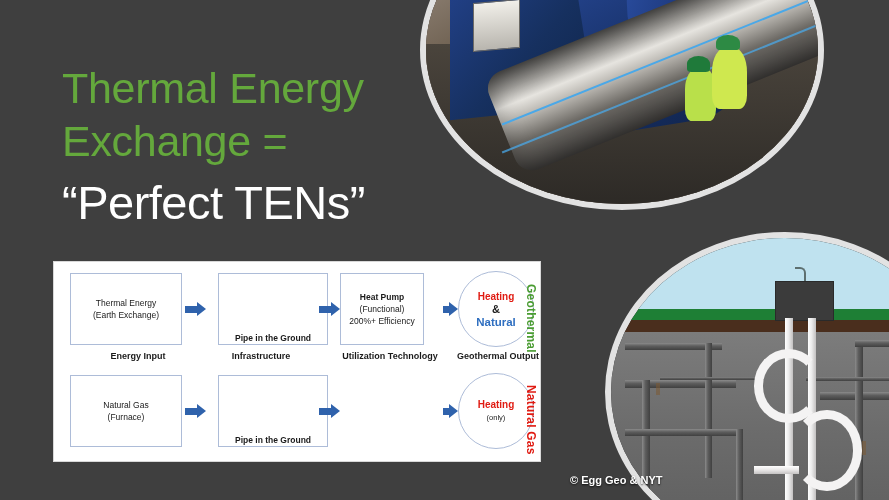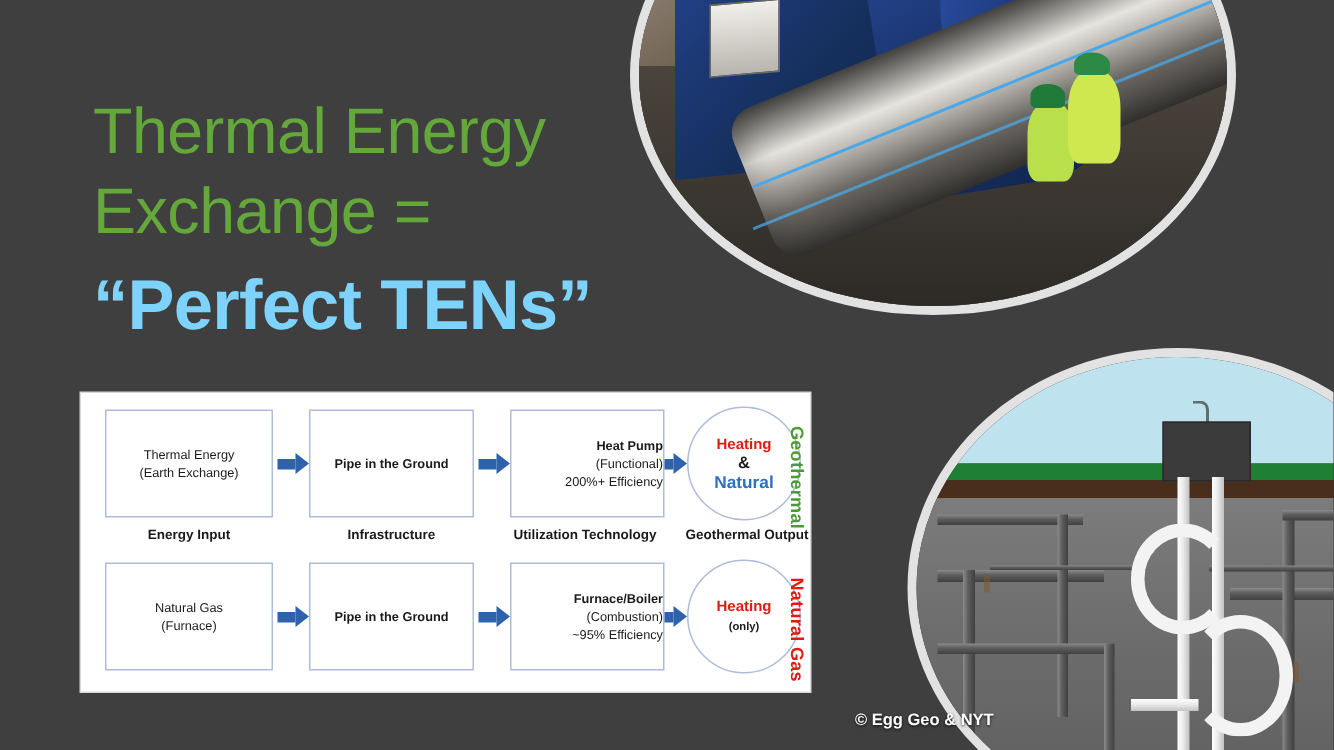--- a/index.html
+++ b/index.html
@@ -26,24 +26,24 @@
   }
   .title-line-1, .title-line-2 {
     color: #64a83c;
     font-size: 43px;
     line-height: 53px;
     font-weight: 400;
     letter-spacing: -0.3px;
     white-space: nowrap;
   }
   .title-line-3 {
-    color: #7dd3fc;
+    color: #ffffff;
     font-size: 47px;
     line-height: 62px;
-    font-weight: 700;
+    font-weight: 400;
     letter-spacing: -0.5px;
     white-space: nowrap;
     margin-top: 4px;
   }
 
   
   .photo-circle {
     position: absolute;
     border-radius: 50%;
     overflow: hidden;
@@ -169,40 +169,40 @@
     border: 1px solid #adbcd8;
     background: #fff;
     display: flex; flex-direction: column;
     align-items: center; justify-content: center;
     text-align: center;
     color: #1a1a1a;
   }
   .dbox .l1 { font-size: 8.5px; font-weight: bold; line-height: 12px; }
   .dbox .ln { font-size: 8.5px; font-weight: normal; line-height: 12px; }
   .b-col1 { left: 0px;   width: 112px; }
-  .b-col2 { left: 136px; width: 110px; }
-  .b-col3 { left: 270px; width: 103px; align-items: flex-end; }
+  .b-col2 { left: 148px; width: 110px; justify-content: flex-end; }
+  .b-col3 { left: 270px; width: 84px; }
 
   .dbox.plain .l1 { font-weight: normal; }
 
   .dcircle {
     position: absolute;
     left: 388px; top: -2px;
     width: 76px; height: 76px;
     border-radius: 50%;
     border: 1px solid #adbcd8;
     background: #fff;
     display: flex; flex-direction: column;
     align-items: center; justify-content: center;
     line-height: 13px;
   }
   .c-heat { color:#e01b12; font-size: 10px; font-weight: bold; }
   .c-amp  { color:#1a1a1a; font-size: 11px; font-weight: bold; }
   .c-cool { color:#2f6fc0; font-size: 11.5px; font-weight: bold; }
-  .c-only { color:#1a1a1a; font-size: 7.5px; font-weight: bold; }
+  .c-only { color:#1a1a1a; font-size: 7.5px; font-weight: normal; }
 
   .arrow {
     position: absolute;
     top: 31px;
     height: 10px;
     display: flex; align-items: center;
   }
   .arrow .shaft { height: 7px; background: #2f62ac; }
   .arrow .head {
     width: 0; height: 0;
@@ -218,21 +218,21 @@
     position: absolute;
     left: 16px; right: 14px; top: 89px;
     height: 16px;
   }
   .col-label {
     position: absolute;
     top: 0;
     font-size: 9px; font-weight: bold; color: #1a1a1a;
     text-align: center;
   }
-  .cl1 { left: 0px;   width: 112px; }
+  .cl1 { left: 12px;   width: 112px; }
   .cl2 { left: 136px; width: 110px; }
   .cl3 { left: 258px; width: 124px; }
   .cl4 { left: 382px; width: 92px; }
 
   .side-label {
     position: absolute;
     right: 2px;
     writing-mode: vertical-rl;
     font-size: 12px; font-weight: bold;
     letter-spacing: 0.2px;
@@ -359,25 +359,20 @@
         <div class="shaft"></div>
         <div class="head"></div>
       </div>
       <div class="dbox b-col2">
         <span class="l1">Pipe in the Ground</span>
       </div>
       <div class="arrow a2">
         <div class="shaft"></div>
         <div class="head"></div>
       </div>
-      <div class="dbox b-col3">
-        <span class="l1">Furnace/Boiler</span>
-        <span class="ln">(Combustion)</span>
-        <span class="ln">~95% Efficiency</span>
-      </div>
       <div class="arrow a3">
         <div class="shaft"></div>
         <div class="head"></div>
       </div>
       <div class="dcircle">
         <span class="c-heat">Heating</span>
         <span class="c-only">(only)</span>
       </div>
     </div>
 

